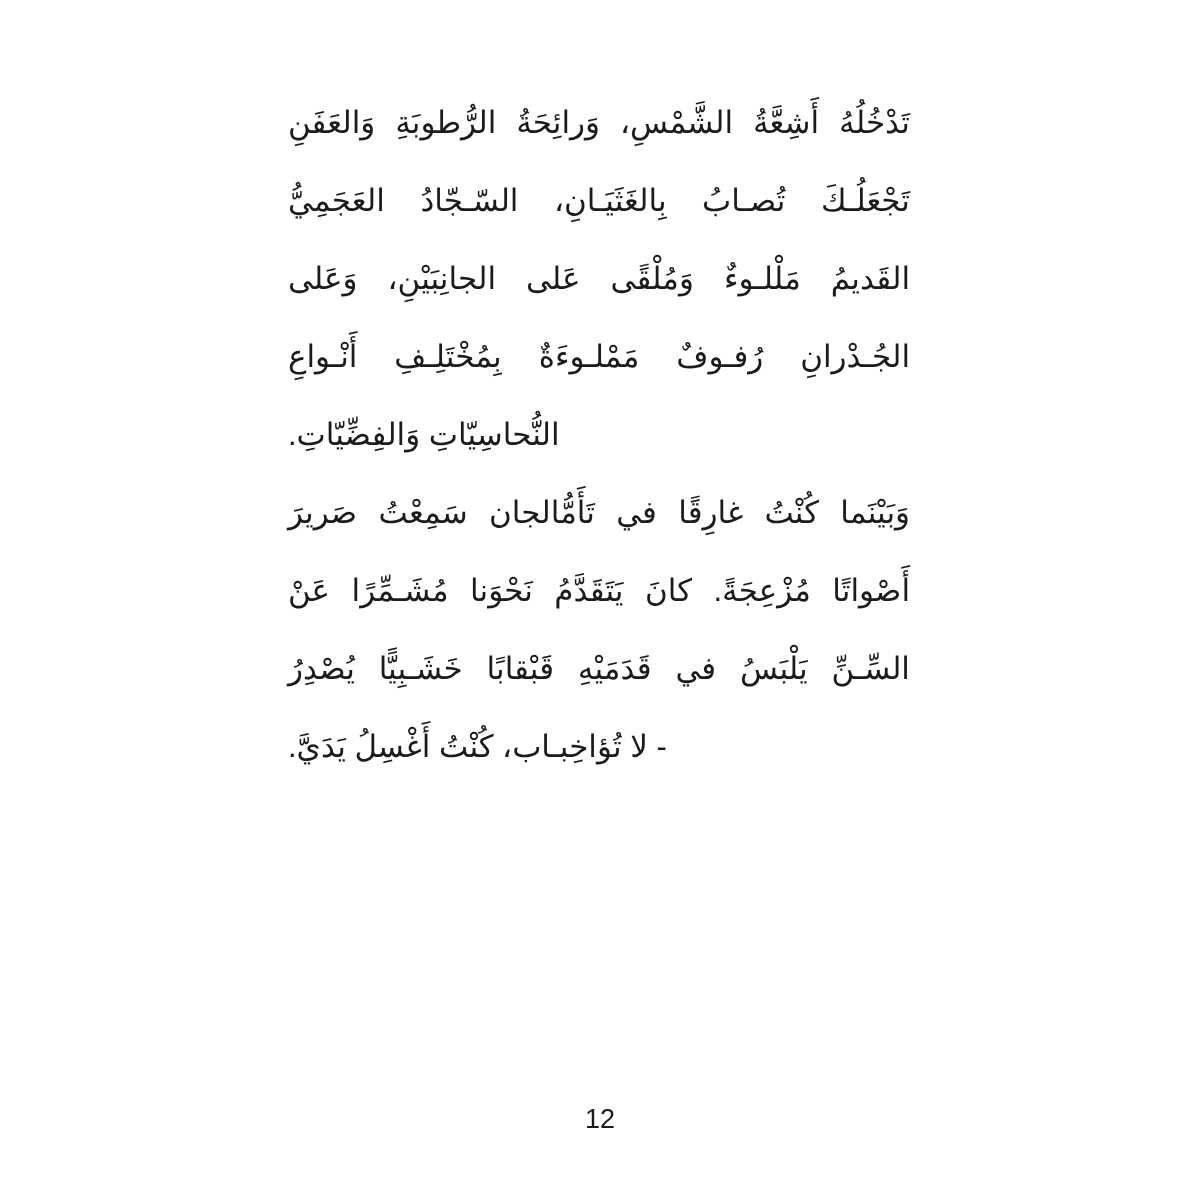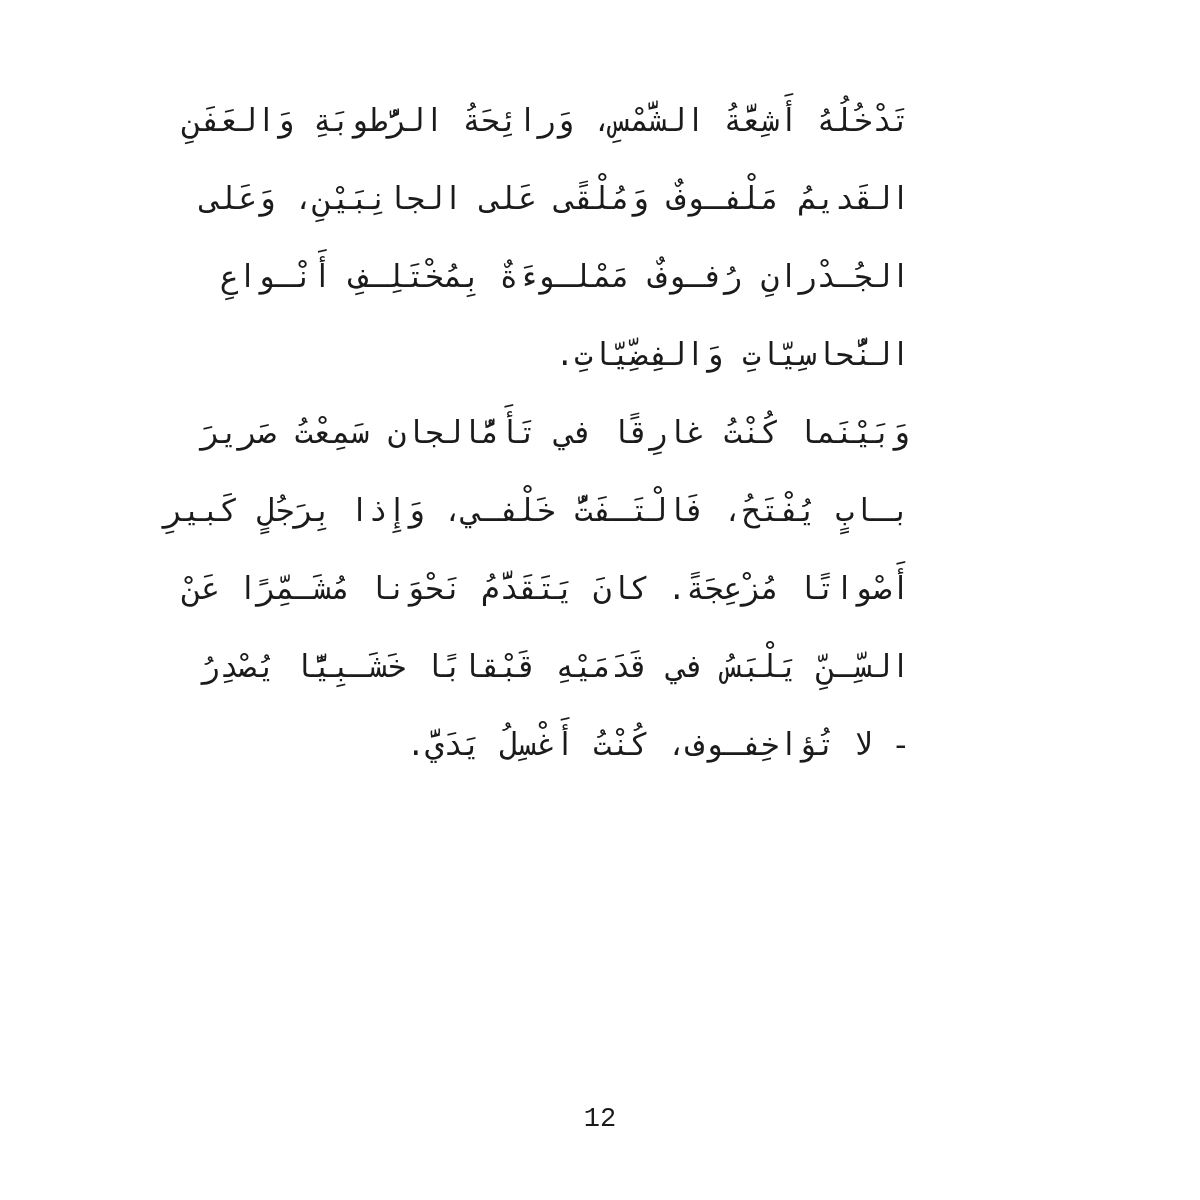--- a/index.html
+++ b/index.html
@@ -6,35 +6,35 @@
     margin: 0;
     padding: 0;
     background: #ffffff;
   }
   .page {
     position: relative;
     width: 1200px;
     height: 1200px;
     background: #ffffff;
     color: #1b1b1b;
-    font-family: Liberation Mono, monospace;
+    font-family: Liberation Sans, sans-serif;
     overflow: hidden;
   }
   .text-block {
     position: absolute;
     top: 84px;
     right: 290px;
     width: 622px;
     direction: rtl;
   }
   .line {
     font-size: 31px;
     line-height: 78px;
     white-space: nowrap;
-    text-align: right;
+    text-align: left;
     color: #1b1b1b;
   }
   .line.justify {
     text-align: justify;
     text-align-last: justify;
   }
   .page-number {
     position: absolute;
     top: 1104px;
     left: 0;
@@ -45,23 +45,23 @@
     direction: ltr;
     color: #1b1b1b;
   }
 </style>
 </head>
 <body>
 
 <div class="page">
   <div class="text-block" id="text-block">
       <div class="line justify">تَدْخُلُهُ أَشِعَّةُ الشَّمْسِ، وَرائِحَةُ الرُّطوبَةِ وَالعَفَنِ</div>
-      <div class="line justify">القَديمُ مَلْفـوفٌ وَمُلْقًى عَلى الجانِبَيْنِ، وَعَلى</div>
+      <div class="line justify">تَجْعَلُـكَ تُصـابُ بِالغَثَيَـانِ، السّـجّادُ العَجَمِيُّ</div>
+      <div class="line justify">القَديمُ مَلْلـوءٌ وَمُلْقًى عَلى الجانِبَيْنِ، وَعَلى</div>
       <div class="line justify">الجُـدْرانِ رُفـوفٌ مَمْلـوءَةٌ بِمُخْتَلِـفِ أَنْـواعِ</div>
       <div class="line">النُّحاسِيّاتِ وَالفِضِّيّاتِ.</div>
       <div class="line justify">وَبَيْنَما كُنْتُ غارِقًا في تَأَمُّالجان سَمِعْتُ صَريرَ</div>
-      <div class="line justify">بـابٍ يُفْتَحُ، فَالْتَـفَتُّ خَلْفـي، وَإِذا بِرَجُلٍ كَبيرِ</div>
       <div class="line justify">أَصْواتًا مُزْعِجَةً. كانَ يَتَقَدَّمُ نَحْوَنا مُشَـمِّرًا عَنْ</div>
       <div class="line justify">السِّـنِّ يَلْبَسُ في قَدَمَيْهِ قَبْقابًا خَشَـبِيًّا يُصْدِرُ</div>
-      <div class="line">- لا تُؤاخِفـوف، كُنْتُ أَغْسِلُ يَدَيَّ.</div>
+      <div class="line">- لا تُؤاخِبـاب، كُنْتُ أَغْسِلُ يَدَيَّ.</div>
     </div>
   <div class="page-number">12</div>
 </div>
 
 </body></html>

